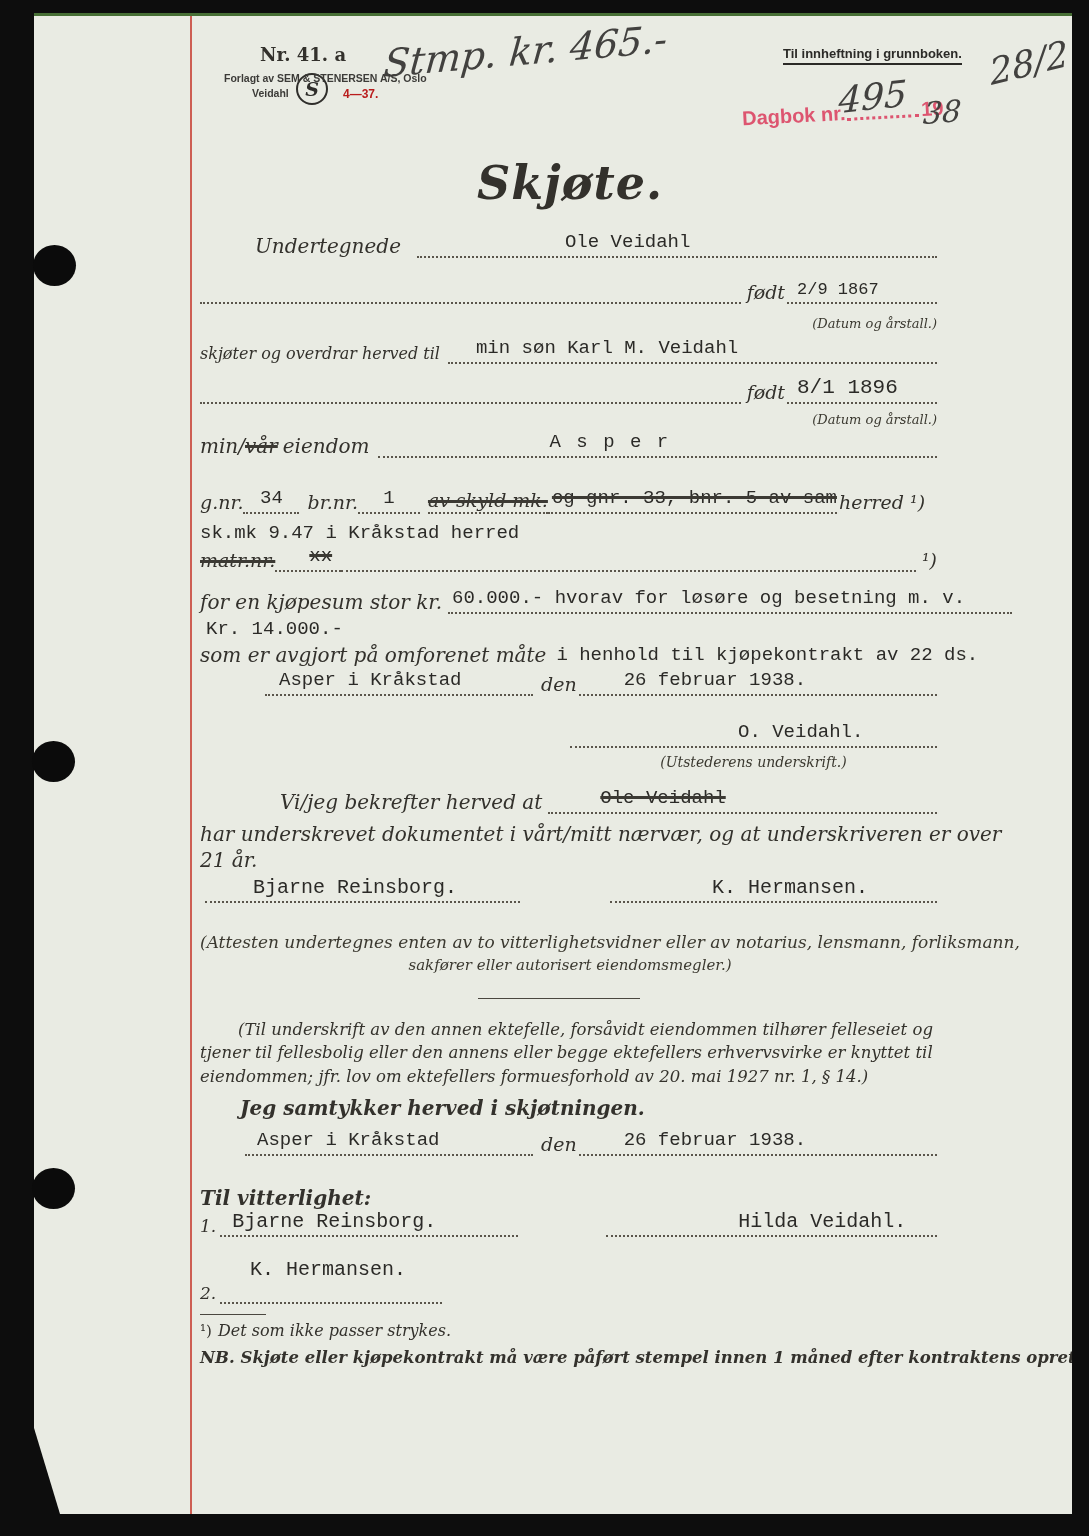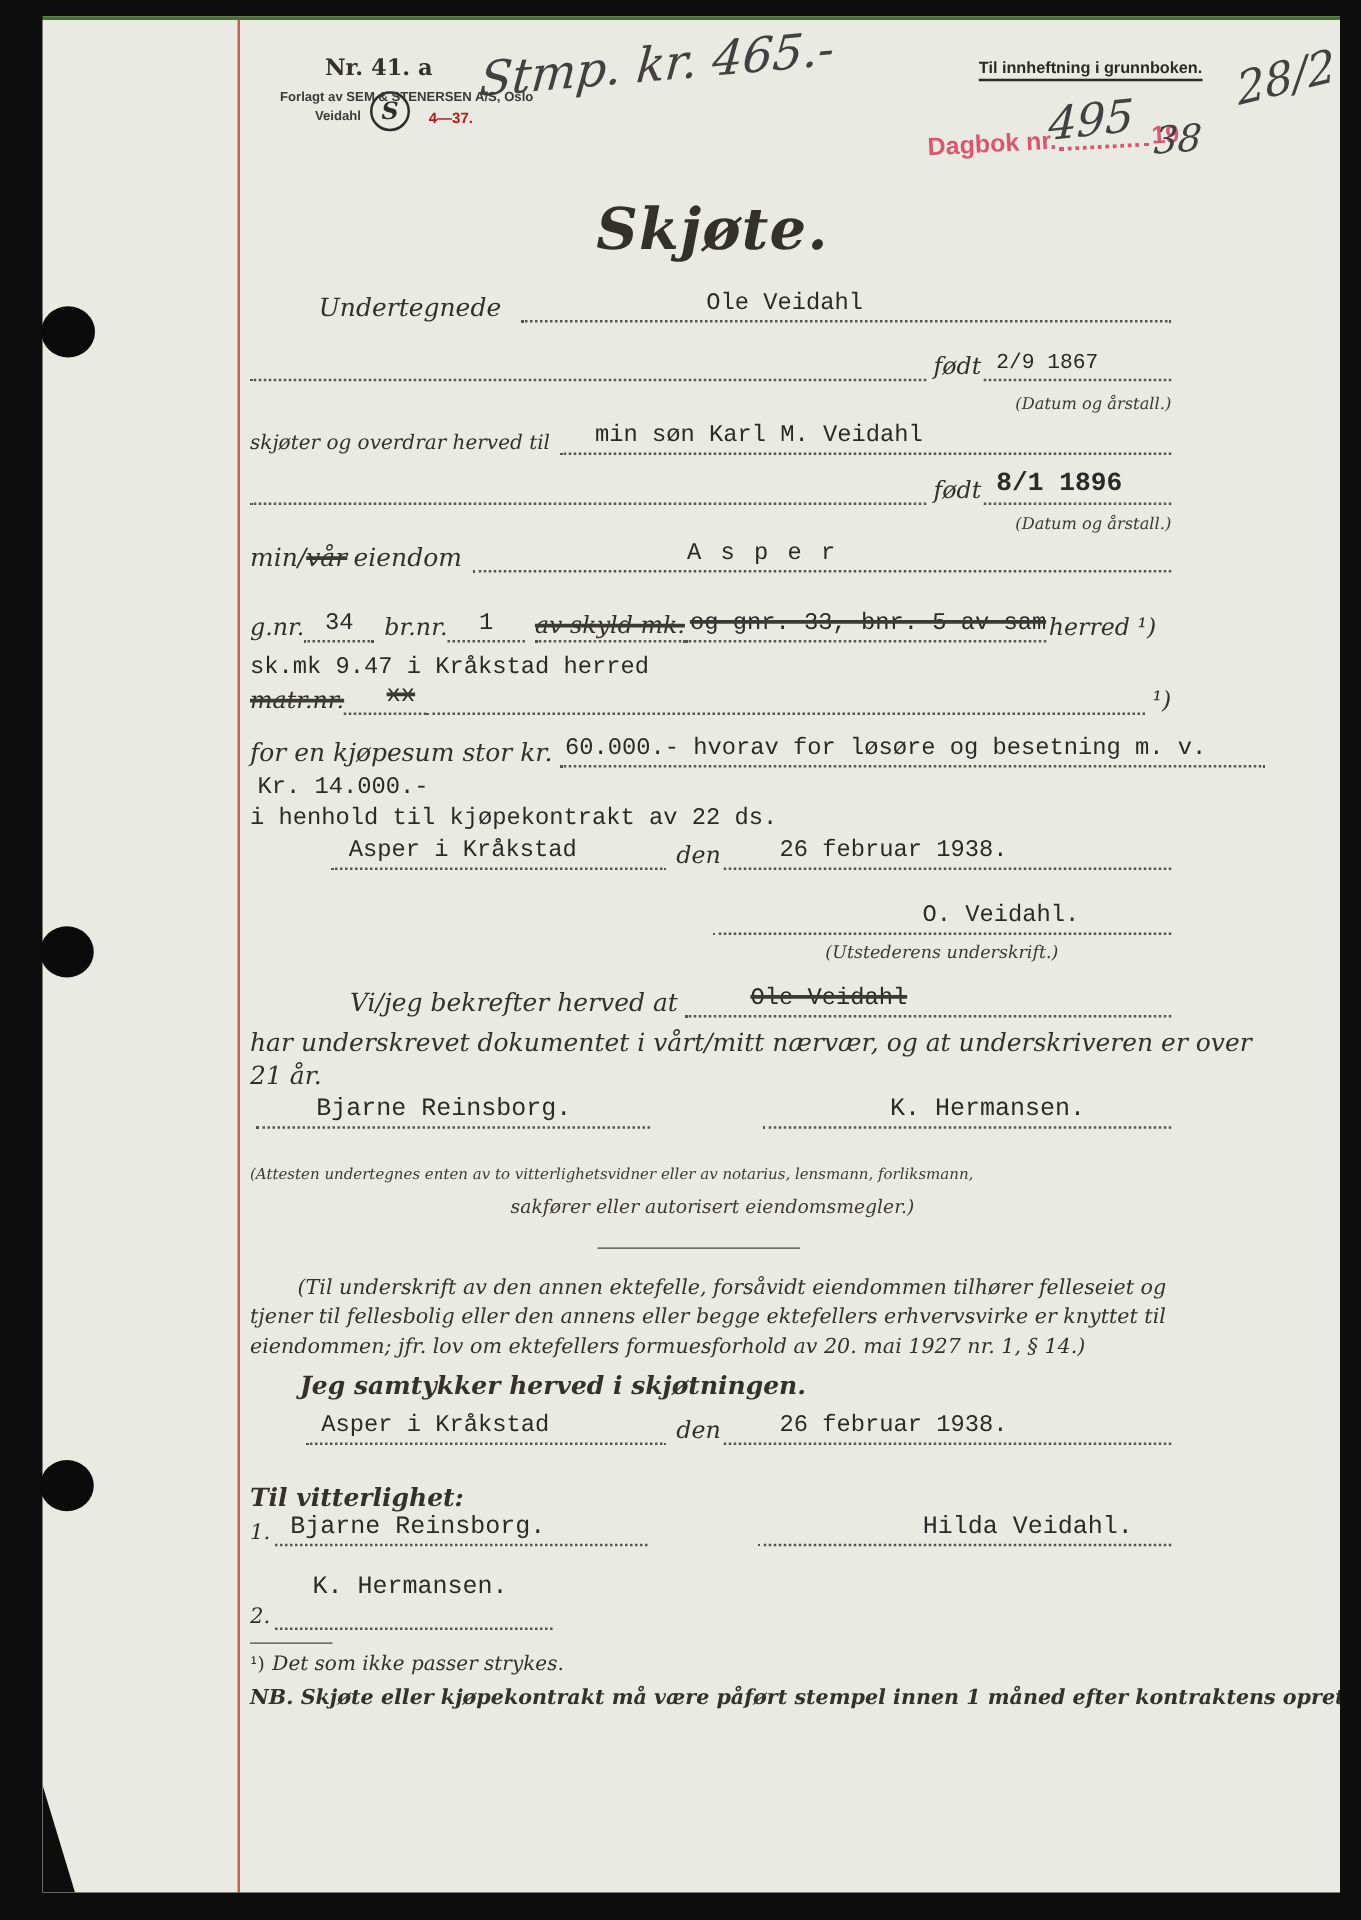--- a/index.html
+++ b/index.html
@@ -77,21 +77,21 @@
 <div class="abs caption" style="left:795px;top:316px;width:142px;text-align:right;">(Datum og årstall.)</div>
 
 <div class="row" style="left:200px;top:340px;width:737px;">
   <span class="printed" style="font-size:16px;margin-right:8px;">skjøter og overdrar herved til</span>
   <span class="fill grow"><span class="typed" style="padding-left:28px;">min søn Karl M. Veidahl</span></span>
 </div>
 
 <div class="row" style="left:200px;top:378px;width:737px;">
   <span class="fill grow"></span>
   <span class="printed" style="margin:0 2px 0 6px;">født</span>
-  <span class="fill" style="width:150px;"><span class="typed" style="padding-left:10px;font-size:21px;font-weight:bold;">8/1 1896</span></span>
+  <span class="fill" style="width:150px;"><span class="typed" style="padding-left:10px;font-size:21px;">8/1 1896</span></span>
 </div>
 <div class="abs caption" style="left:795px;top:412px;width:142px;text-align:right;">(Datum og årstall.)</div>
 
 <div class="row" style="left:200px;top:434px;width:737px;">
   <span class="printed" style="font-size:20px;">min/</span>
   <span class="printed struck" style="font-size:20px;">vår</span>
   <span class="printed" style="font-size:20px;margin:0 8px 0 5px;">eiendom</span>
   <span class="fill grow"><span class="typed" style="padding-left:172px;letter-spacing:2px;">A s p e r</span></span>
 </div>
 
@@ -113,20 +113,21 @@
   <span class="fill grow"></span>
   <span class="printed" style="margin-left:6px;">¹)</span>
 </div>
 
 <div class="row" style="left:200px;top:590px;width:812px;">
   <span class="printed" style="font-size:20px;margin-right:6px;">for en kjøpesum stor kr.</span>
   <span class="fill grow"><span class="typed" style="padding-left:4px;">60.000.- hvorav for løsøre og besetning m. v.</span></span>
 </div>
 <div class="abs typed" style="left:206px;top:618px;">Kr. 14.000.-</div>
 <div class="row" style="left:200px;top:644px;width:790px;">
+  <span class="printed" style="font-size:20px;margin-right:10px;">som er avgjort på omforenet måte</span>
   <span class="typed">i henhold til kjøpekontrakt av 22 ds.</span>
 </div>
 
 <div class="row" style="left:265px;top:672px;width:672px;">
   <span class="fill" style="width:268px;"><span class="typed" style="padding-left:14px;">Asper i Kråkstad</span></span>
   <span class="printed" style="margin:0 2px 0 8px;">den</span>
   <span class="fill grow"><span class="typed" style="padding-left:45px;">26 februar 1938.</span></span>
 </div>
 
 <div class="row" style="left:570px;top:724px;width:367px;">
@@ -141,21 +142,21 @@
 <div class="abs printed" style="left:200px;top:822px;font-size:20px;">har underskrevet dokumentet i vårt/mitt nærvær, og at underskriveren er over</div>
 <div class="abs printed" style="left:200px;top:848px;font-size:20px;">21 år.</div>
 
 <div class="row" style="left:205px;top:878px;width:315px;">
   <span class="fill grow"><span class="typed" style="padding-left:48px;font-size:20px;">Bjarne Reinsborg.</span></span>
 </div>
 <div class="row" style="left:610px;top:878px;width:327px;">
   <span class="fill grow"><span class="typed" style="padding-left:102px;font-size:20px;">K. Hermansen.</span></span>
 </div>
 
-<div class="abs caption" style="left:200px;top:932px;width:740px;text-align:left;font-size:12px;">(Attesten undertegnes enten av to vitterlighetsvidner eller av notarius, lensmann, forliksmann,</div>
+<div class="abs caption" style="left:200px;top:932px;width:740px;text-align:left;font-size:17px;">(Attesten undertegnes enten av to vitterlighetsvidner eller av notarius, lensmann, forliksmann,</div>
 <div class="abs caption" style="left:200px;top:956px;width:740px;text-align:center;font-size:15px;">sakfører eller autorisert eiendomsmegler.)</div>
 
 <div class="rule" style="left:478px;top:998px;width:162px;"></div>
 
 <div class="abs" style="left:200px;top:1018px;width:748px;font-style:italic;font-size:16.5px;line-height:1.42;text-indent:38px;color:#34322c;">(Til underskrift av den annen ektefelle, forsåvidt eiendommen tilhører felleseiet og tjener til fellesbolig eller den annens eller begge ektefellers erhvervsvirke er knyttet til eiendommen; jfr. lov om ektefellers formuesforhold av 20. mai 1927 nr. 1, § 14.)</div>
 
 <div class="abs printed" style="left:240px;top:1096px;font-size:20px;font-weight:600;">Jeg samtykker herved i skjøtningen.</div>
 
 <div class="row" style="left:245px;top:1132px;width:692px;">
   <span class="fill" style="width:288px;"><span class="typed" style="padding-left:12px;">Asper i Kråkstad</span></span>

